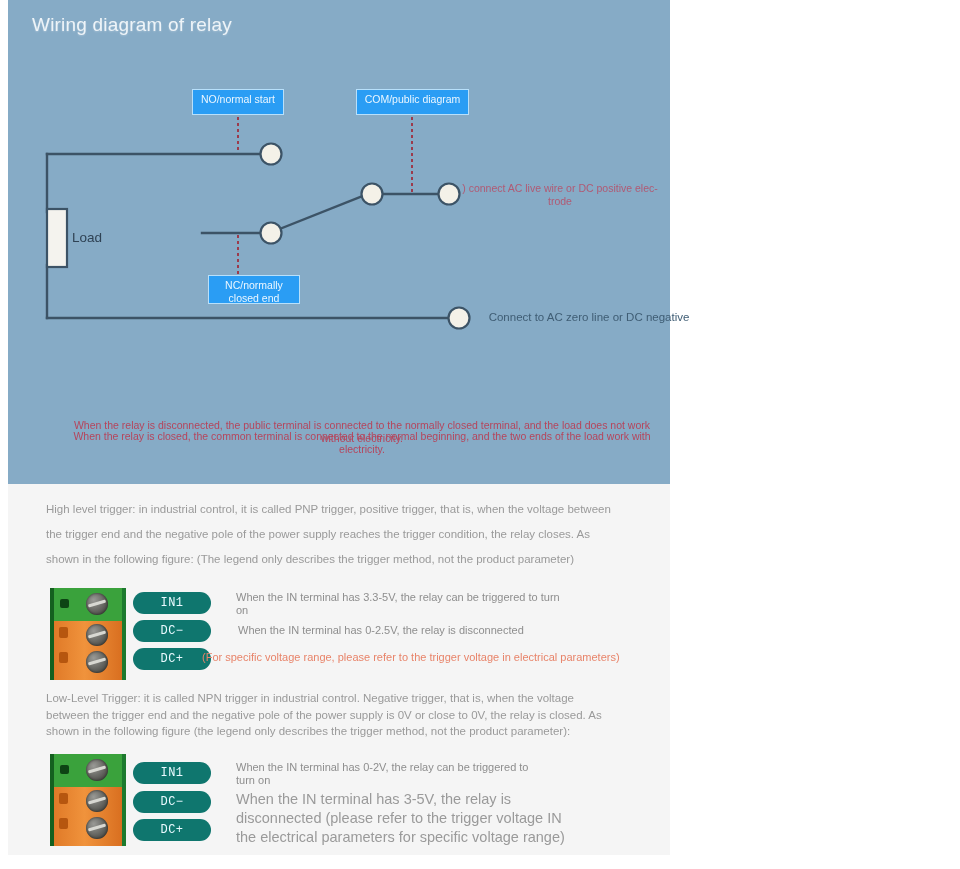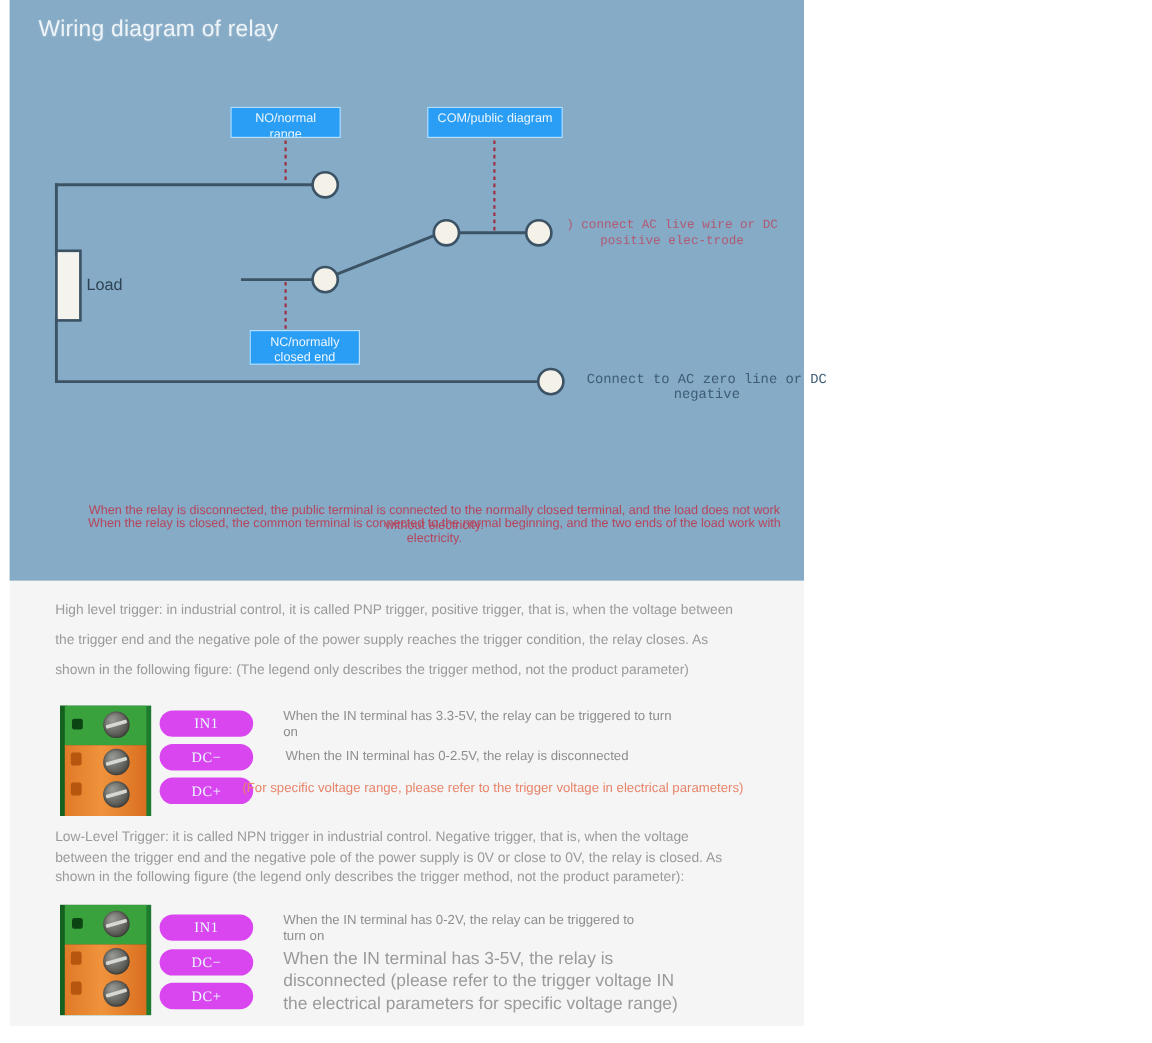--- a/index.html
+++ b/index.html
@@ -25,21 +25,21 @@
     position:absolute;box-sizing:border-box;
     background:#2a9df4;border:1px solid #b8e0fb;
     color:#eaf6ff;font-size:10.5px;line-height:13px;
     padding:3px 6px;overflow:hidden;
   }
   #tag-no{left:184px;top:89px;width:92px;height:26px;}
   #tag-com{left:348px;top:89px;width:113px;height:26px;}
   #tag-nc{left:200px;top:275px;width:92px;height:29px;}
 
   .wire-note{
-    position:absolute;color:#b05a74;font-size:10.5px;line-height:12.5px;font-family:Liberation Mono, monospace;
+    position:absolute;color:#b05a74;font-size:10.5px;line-height:12.5px;
   }
   #note-live{left:452px;top:182px;width:200px;}
   #note-zero{left:466px;top:311px;width:230px;font-size:11.5px;color:#3f5d74;}
 
   #load-label{position:absolute;left:64px;top:230px;font-size:13.5px;color:#2f4254;}
 
   .panel-note{
     position:absolute;color:#b5455c;font-size:10.5px;line-height:12.6px;width:600px;
   }
   #panel-note-1{left:54px;top:382px;margin-top:48px;}
@@ -69,23 +69,23 @@
             background:radial-gradient(circle at 35% 32%,#9a9a96,#54544f 70%,#3a3a36);
             box-shadow:inset 0 0 3px rgba(0,0,0,.6);}
   .tb-screw::after{content:"";position:absolute;left:2px;top:9px;width:18px;height:3px;
             background:#d8d8d2;transform:rotate(-16deg);border-radius:1px;}
   .tb-hole{position:absolute;width:9px;height:11px;background:#b6560f;border-radius:2px;}
   .tb-hole-dark{position:absolute;width:9px;height:9px;background:#0d4414;border-radius:2px;}
 
   
   .pill{
     position:absolute;width:78px;height:22px;border-radius:11px;
-    background:#d946ef;color:#eafaff;font-size:12px;
+    background:#0f766e;color:#eafaff;font-size:12px;
     display:flex;align-items:center;justify-content:center;
-    font-family:Liberation Serif, serif;letter-spacing:.5px;
+    font-family:Liberation Mono, monospace;letter-spacing:.5px;
   }
   .note-line{position:absolute;color:#8e8e8e;font-size:11px;line-height:13px;}
   .note-red{position:absolute;color:#e8846a;font-size:11px;line-height:13px;}
   .note-big{position:absolute;color:#9a9a9a;font-size:14.5px;line-height:19px;width:330px;}
 </style>
 </head>
 <body>
 
 <div id="diagram-panel">
 
@@ -116,21 +116,21 @@
 
     <g fill="#f4f1e8" stroke="#3c5366" stroke-width="2.2">
       <circle cx="263" cy="154" r="10.5"></circle>
       <circle cx="263" cy="233" r="10.5"></circle>
       <circle cx="364" cy="194" r="10.5"></circle>
       <circle cx="441" cy="194" r="10.5"></circle>
       <circle cx="451" cy="318" r="10.5"></circle>
     </g>
   </svg>
 
-  <div class="tag" id="tag-no">NO/normal range</div>
+  <div class="tag" id="tag-no">NO/normal start</div>
   <div class="tag" id="tag-com">COM/public diagram</div>
   <div class="tag" id="tag-nc">NC/normally closed end</div>
 
   <div id="load-label">Load</div>
 
   <div class="wire-note" id="note-live">) connect AC live wire or DC positive elec-trode</div>
   <div class="wire-note" id="note-zero">Connect to AC zero line or DC negative</div>
 
   <div class="panel-note" id="panel-note-1">When the relay is closed, the common terminal is connected to the normal beginning, and the two ends of the load work with electricity.</div>
   <div class="panel-note" id="panel-note-2">When the relay is disconnected, the public terminal is connected to the normally closed terminal, and the load does not work without electricity.</div>

